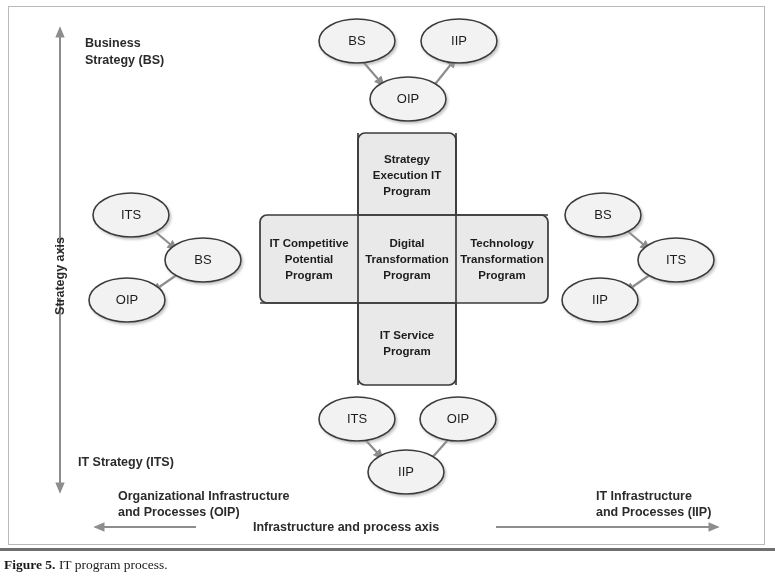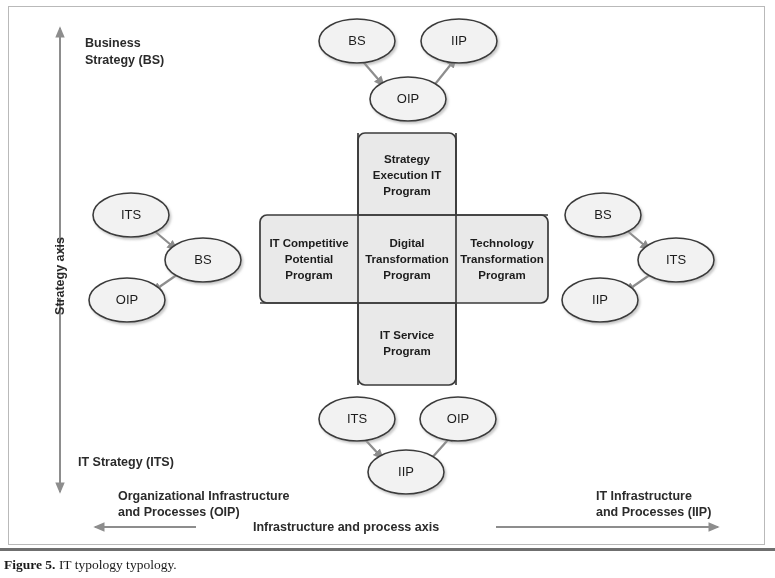--- a/index.html
+++ b/index.html
@@ -256,16 +256,16 @@
       </g>
       <text class="node-label" x="357" y="420">ITS</text>
       <text class="node-label" x="458" y="420">OIP</text>
       <text class="node-label" x="406" y="473">IIP</text>
     </g>
   </svg>
 
   <div id="caption-rule"></div>
   <div id="figure-caption">
     <span class="cap-label">Figure 5.</span>
-    <span>IT typology typology.</span>
+    <span>IT program process.</span>
   </div>
 
 </div>
 
 </body></html>

